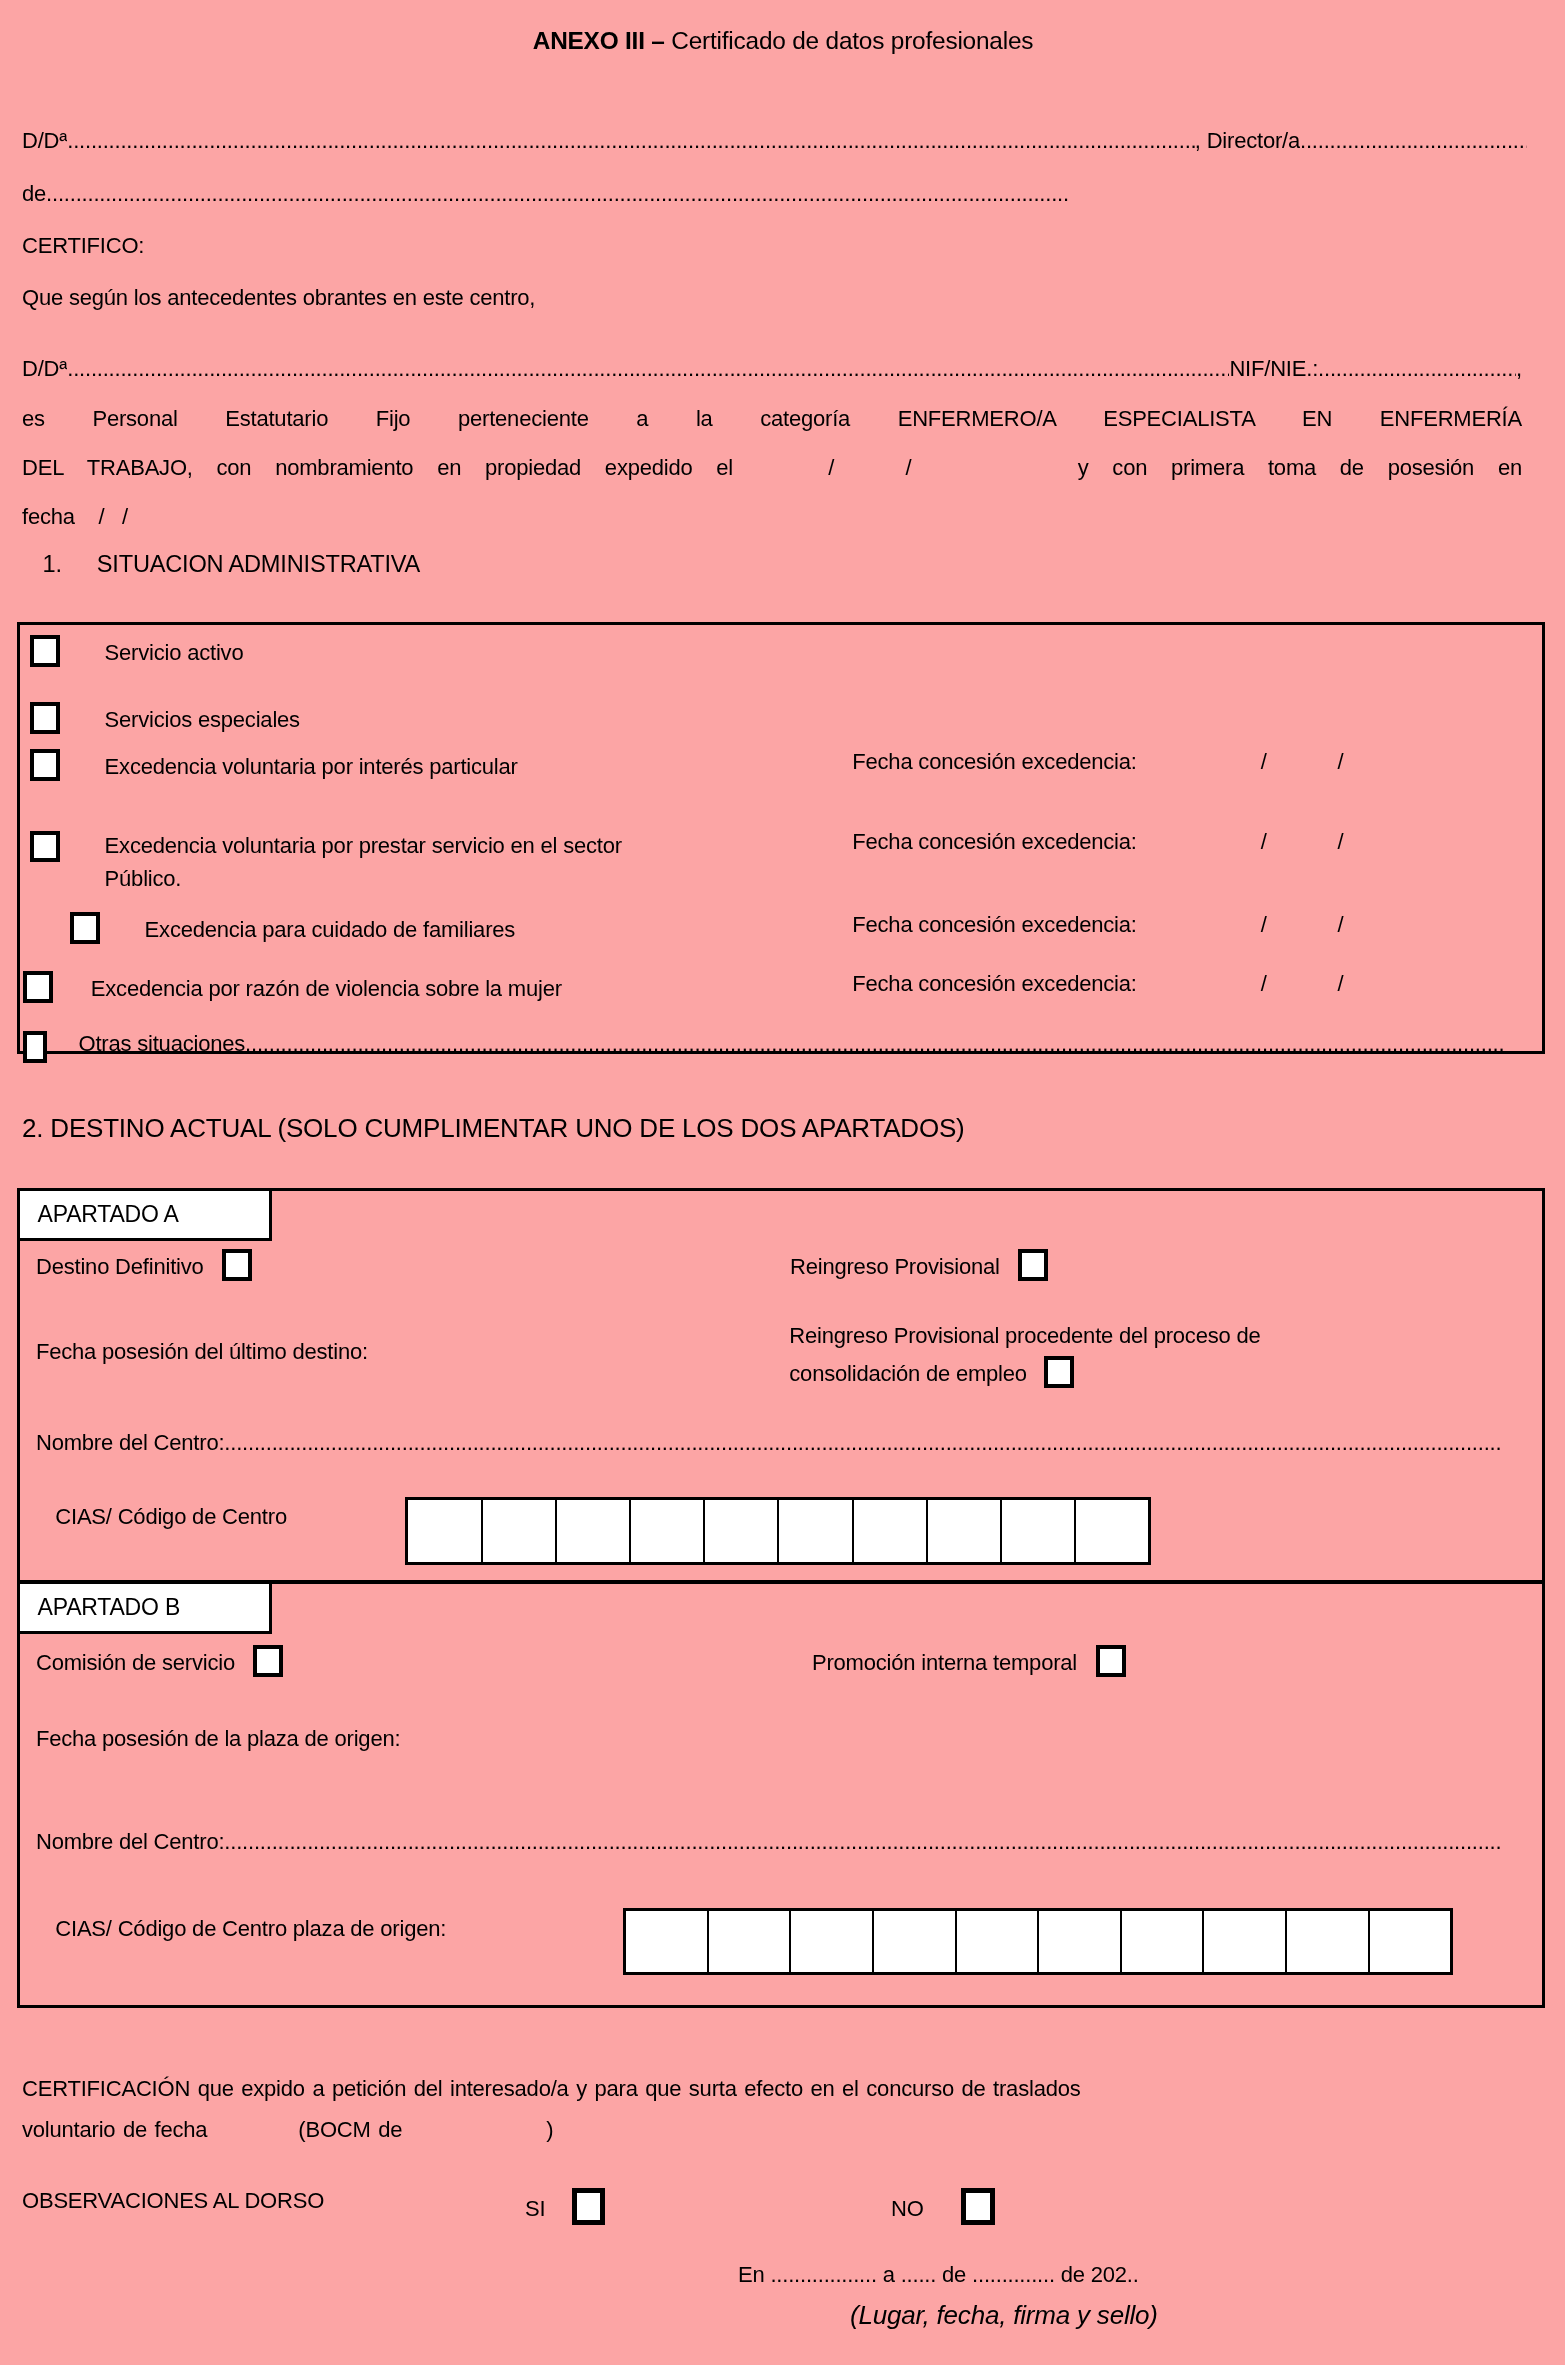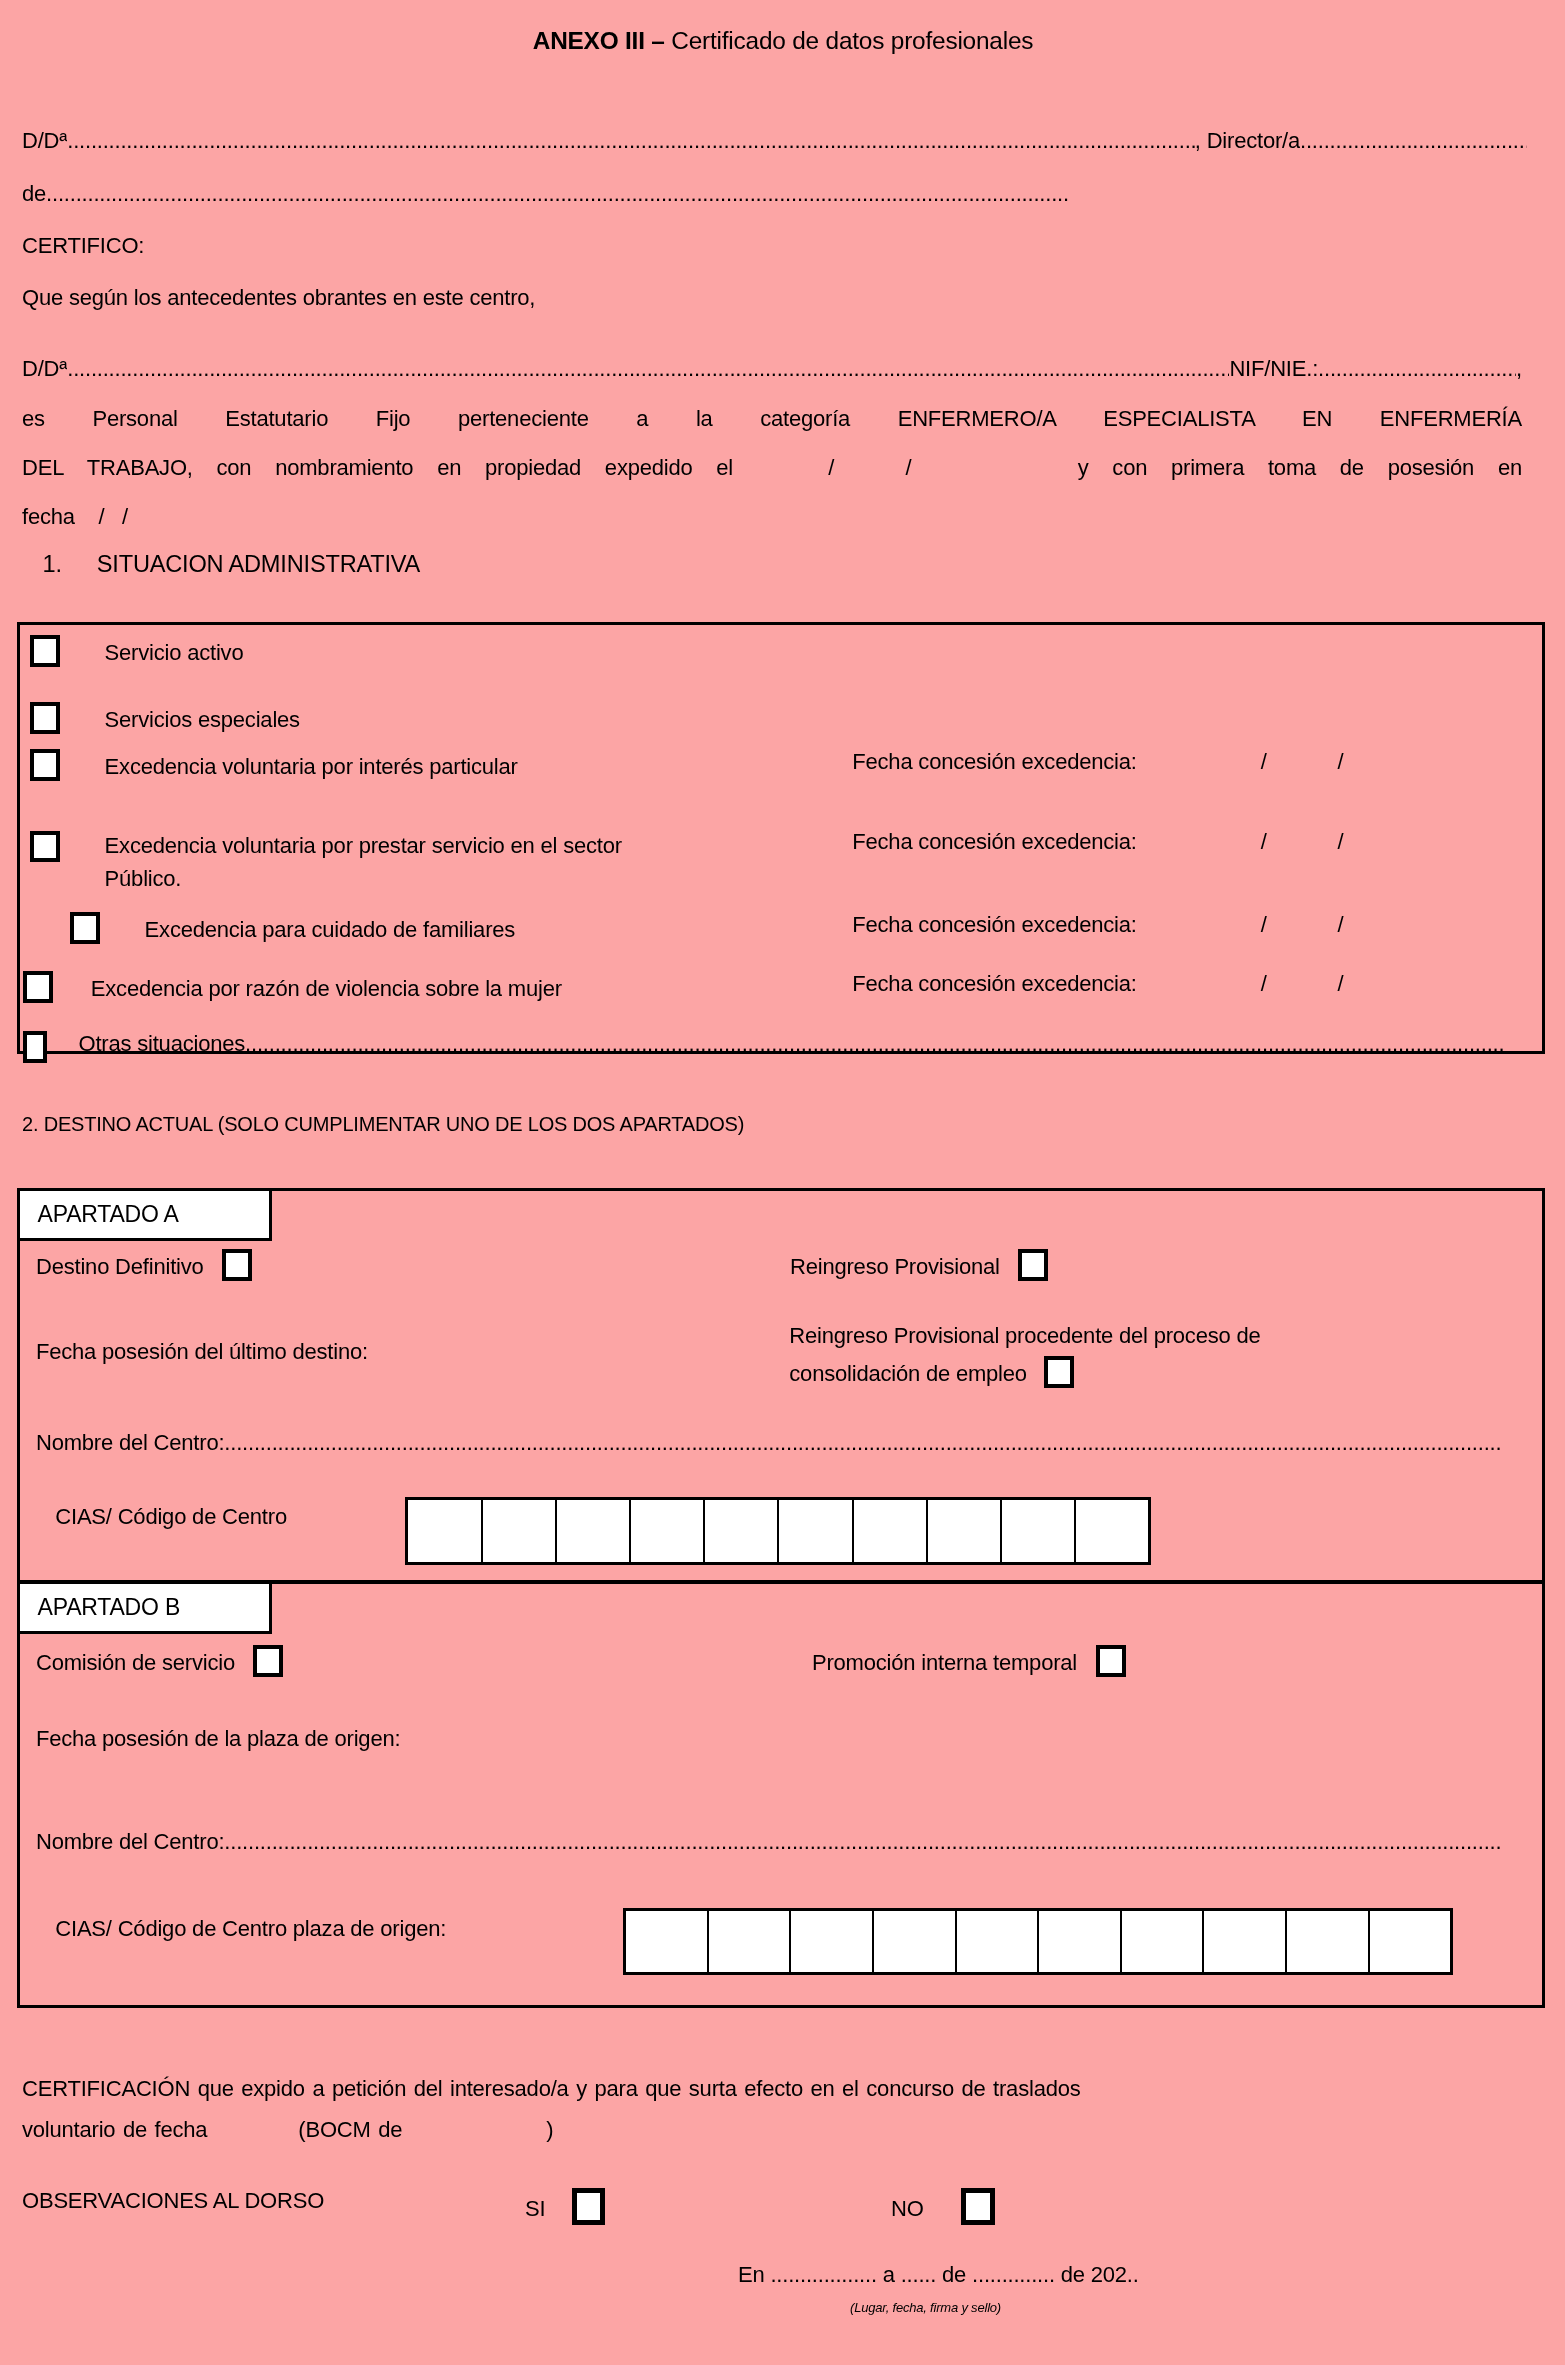--- a/index.html
+++ b/index.html
@@ -10,21 +10,21 @@
   .dotfill{flex:1 1 auto;min-width:0;overflow:hidden;white-space:nowrap;}
   .dfx{flex:0 0 auto;overflow:hidden;white-space:nowrap;}
   .b{font-weight:bold;}
   .cb{display:inline-block;width:22px;height:23.6px;border:4.7px solid #000;vertical-align:-7px;background:#fff;}
   .cb-lg{width:23.6px;height:27px;border:5.5px solid #000;vertical-align:-9.4px;}
   .flexline .cb{align-self:flex-start;margin-top:0px;}
   .title{top:27px;left:0;width:100%;text-align:center;font-size:24.4px;}
   .h1{top:551px;left:22px;font-size:23.6px;}
   .h1 .num{margin-left:20.5px;}
   .h1 .txt{margin-left:35px;}
-  .h2{top:1113px;left:22px;font-size:20px;}
+  .h2{top:1113px;left:22px;font-size:26px;}
   .just{text-align:justify;text-align-last:justify;}
   .prews{white-space:pre-wrap;}
   .pre{white-space:pre;}
   
   .box1{left:17.3px;top:622px;width:1528px;height:432px;border:3.9px solid #000;box-sizing:border-box;}
   .row{position:absolute;left:0;right:0;white-space:nowrap;}
   .row .cbm{margin-left:9.4px;}
   .row .lbl{margin-left:39px;}
   .lbl2{display:inline-block;vertical-align:top;line-height:33px;}
   .row .cbt{vertical-align:top;margin-top:1.6px;}
@@ -40,21 +40,21 @@
   .grid{position:absolute;display:flex;border:3.9px solid #000;box-sizing:border-box;background:#fff;}
   .grid .cell{flex:1 1 0;border-left:2.4px solid #000;}
   .grid .cell:first-child{border-left:none;}
   .rcol{line-height:38px;}
   
   .pie{word-spacing:1.6px;}
   .l2b{margin-left:91px;}
   .l2c{margin-left:144px;}
   .obs-si{position:absolute;left:503px;top:0;}
   .obs-no{position:absolute;left:869px;top:0;}
-  .lugar{font-style:italic;font-size:13px;}
+  .lugar{font-style:italic;font-size:26px;}
 </style>
 </head>
 <body>
 
 <div class="page">
 
   <div class="abs title"><span class="b">ANEXO III –</span><span> Certificado de datos profesionales</span></div>
 
   <div class="abs flexline" style="top:128px;left:22px;right:39px;">
     <span class="dfx">D/Dª</span>

